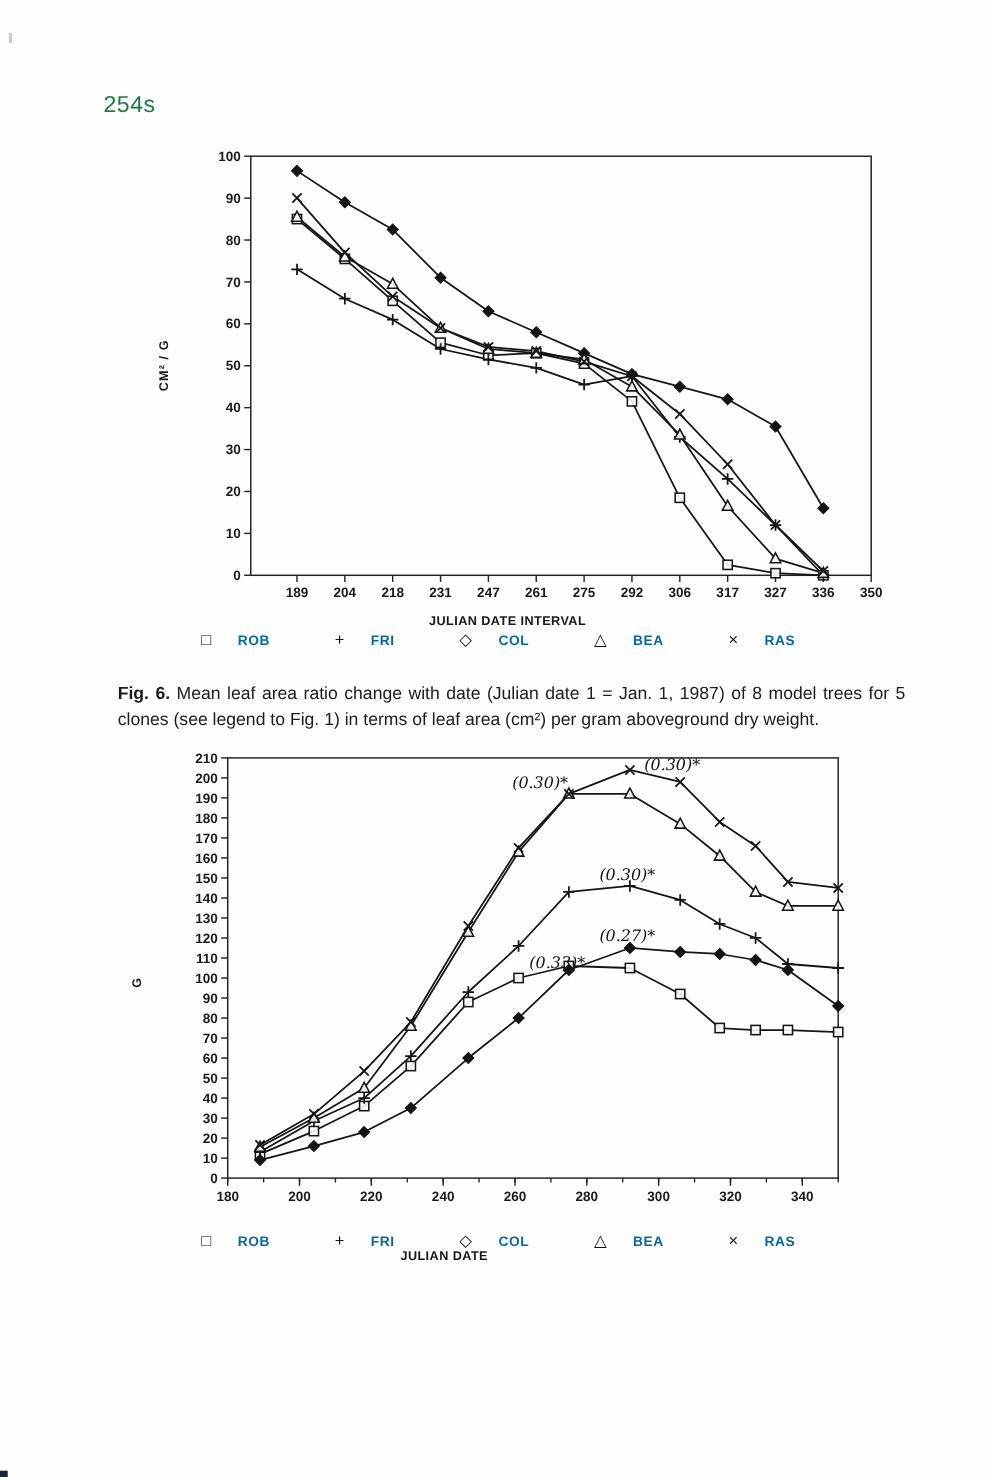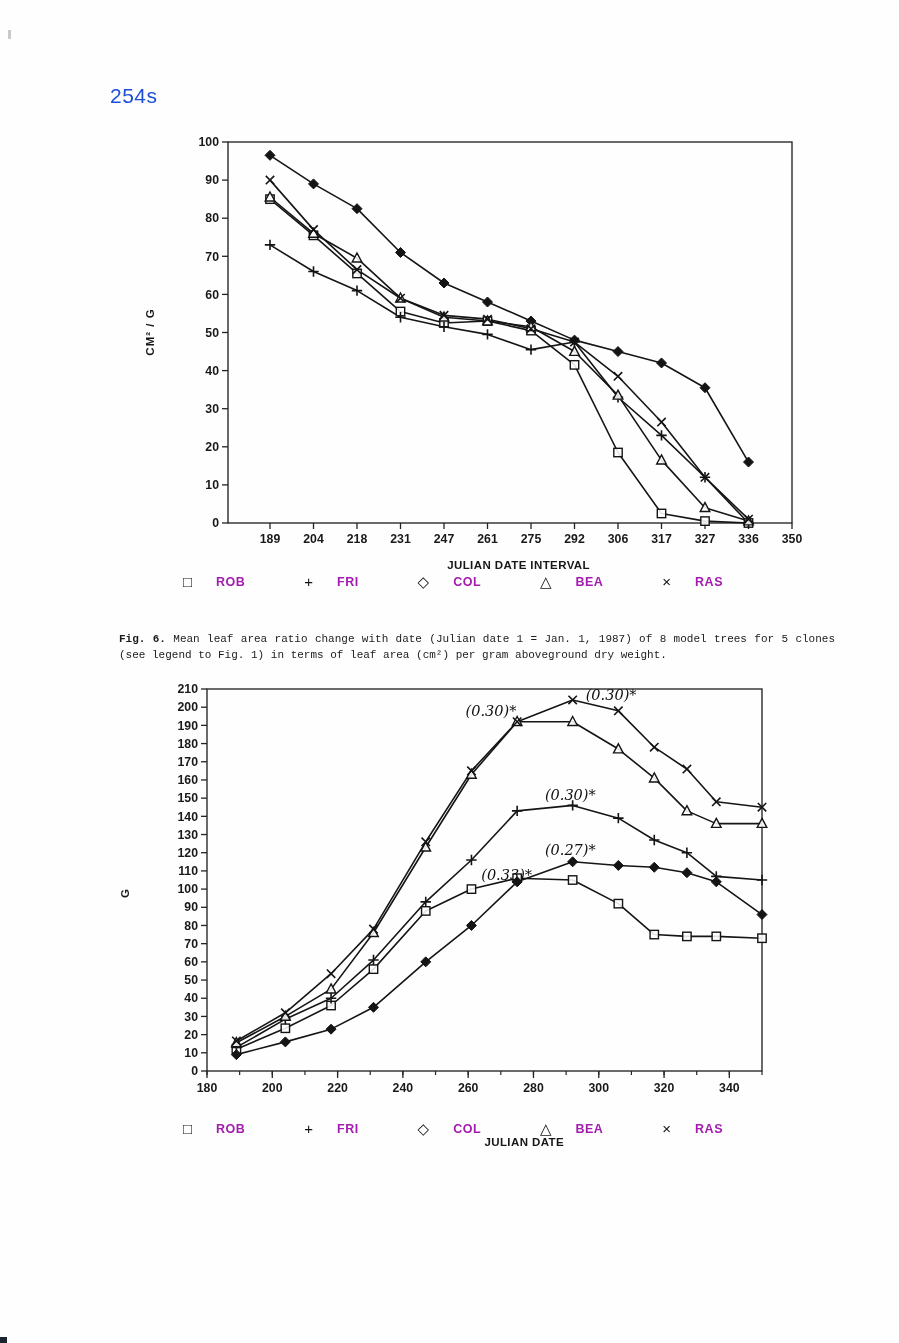--- a/index.html
+++ b/index.html
@@ -1,28 +1,28 @@
 <!DOCTYPE html>
 <html><head>
 <meta charset="utf-8">
 <style>
   html,body{margin:0;padding:0;background:#e9e9e9;}
   #page{position:relative;width:899px;height:1343px;background:#fefefe;margin:0 auto;
         font-family:"Liberation Sans",sans-serif;color:#161616;overflow:hidden;}
-  .pagenum{position:absolute;left:110px;top:84px;font-size:21px;letter-spacing:0.5px;color:#1d4ed8;}
+  .pagenum{position:absolute;left:94px;top:84px;font-size:21px;letter-spacing:0.5px;color:#15803d;}
   svg{position:absolute;overflow:visible;}
   text.tick{font-family:"Liberation Sans",sans-serif;font-size:12.3px;font-weight:700;fill:#191919;}
   text.annot{font-family:"DejaVu Serif",serif;font-style:italic;font-size:14.5px;fill:#101010;}
-  .axis-title{position:absolute;font-size:11.5px;font-weight:700;letter-spacing:0.4px;text-align:right;color:#171717;}
+  .axis-title{position:absolute;font-size:11.5px;font-weight:700;letter-spacing:0.4px;text-align:left;color:#171717;}
   .ylab{position:absolute;transform:rotate(-90deg);font-size:11.5px;font-weight:700;letter-spacing:1px;text-align:center;color:#171717;}
   .legend{position:absolute;display:flex;justify-content:space-between;align-items:center;}
   .li{display:flex;align-items:center;}
   .lg{font-size:15px;line-height:1;margin-right:24px;color:#111;}
-  .ll{font-size:12.5px;font-weight:700;letter-spacing:0.5px;color:#a21caf;}
-  .caption{position:absolute;font-size:11px;line-height:1.48;text-align:justify;color:#1b1b1b;margin:16px;font-family:Liberation Mono, monospace;}
+  .ll{font-size:12.5px;font-weight:700;letter-spacing:0.5px;color:#0369a1;}
+  .caption{position:absolute;font-size:16px;line-height:1.48;text-align:justify;color:#1b1b1b;margin:4px;}
   .cap-label{font-weight:700;}
   .artifact-corner{position:absolute;left:0;top:1337px;width:7px;height:6px;background:#1b2430;}
   .artifact-dash{position:absolute;left:8px;top:30px;width:3px;height:9px;background:#c9c9c9;}
 </style>
 </head>
 <body>
 
 <div id="page">
   <span class="artifact-dash"></span>
   <div class="pagenum">254s</div>

